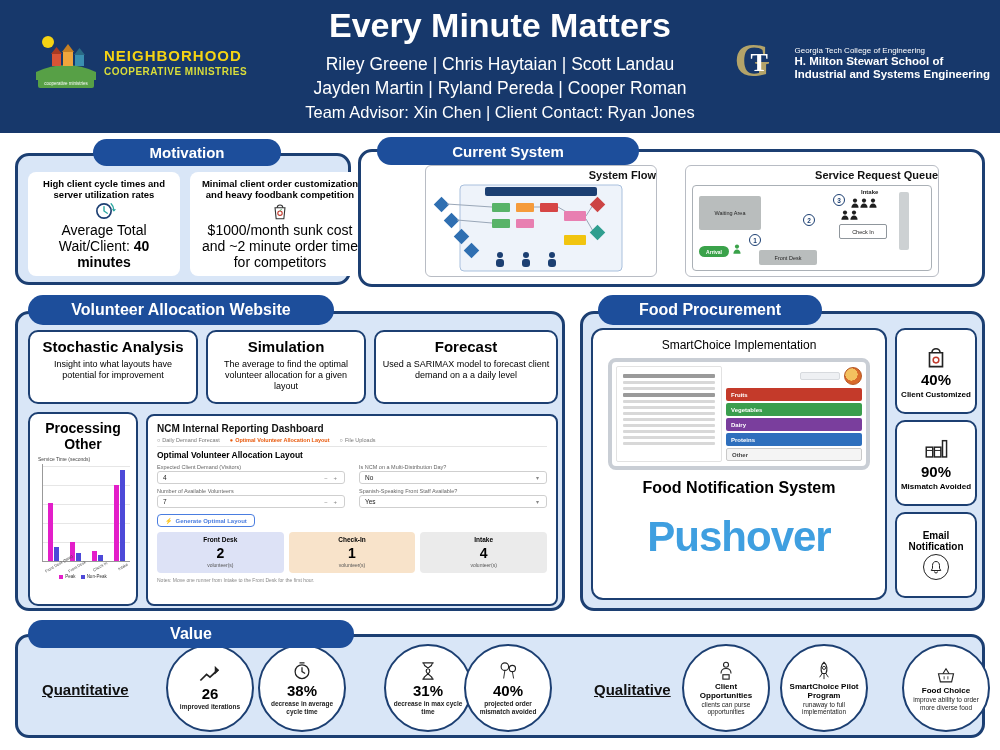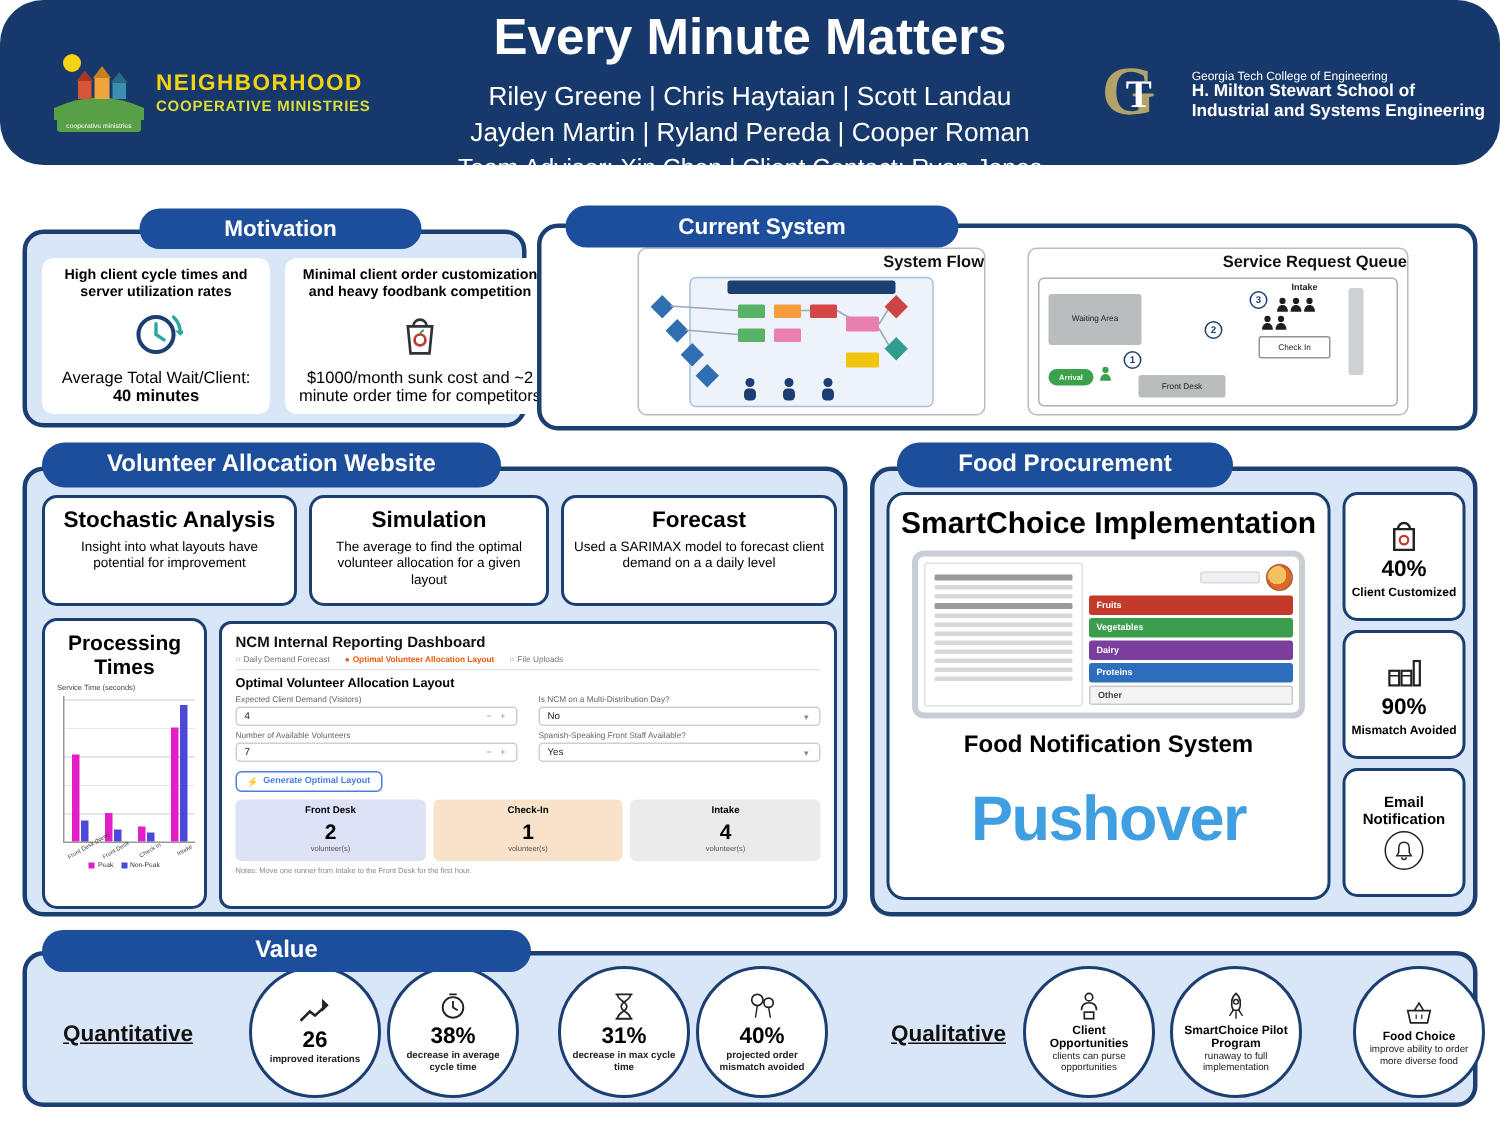--- a/index.html
+++ b/index.html
@@ -1,20 +1,20 @@
 <!DOCTYPE html>
 <html><head>
 <meta charset="utf-8">
 <style>
   * { margin:0; padding:0; box-sizing:border-box; }
   body { background:#fff; font-family:"Liberation Sans", sans-serif; }
   .poster { position:relative; width:1000px; height:750px; background:#fff; overflow:hidden; }
 
   
-  .header { position:absolute; left:0; top:0; width:1000px; height:110px; background:#17386b; color:#fff;border-radius:29px; }
+  .header { position:absolute; left:0; top:0; width:1000px; height:133px; background:#17386b; color:#fff; }
   .h-title { position:absolute; left:0; right:0; top:6px; text-align:center; font-size:34px; font-weight:bold; }
   .h-line1 { position:absolute; left:0; right:0; top:54px; text-align:center; font-size:17.5px; }
   .h-line2 { position:absolute; left:0; right:0; top:78px; text-align:center; font-size:17.5px; }
   .h-line3 { position:absolute; left:0; right:0; top:103px; text-align:center; font-size:16.5px; }
   .ncm { position:absolute; left:36px; top:32px; display:flex; gap:8px; align-items:center; }
   .ncm-txt .n1 { color:#f5d313; font-weight:bold; font-size:15px; letter-spacing:1px; }
   .ncm-txt .n2 { color:#d9dd3a; font-weight:bold; font-size:10px; letter-spacing:0.5px; margin-top:2px; }
   .ncm-banner { position:absolute; left:2px; top:46px; width:56px; height:10px; background:#57a046; color:#fff;
                 font-size:4.5px; display:flex; align-items:center; justify-content:center; border-radius:2px; }
   .gt { position:absolute; right:10px; top:40px; display:flex; align-items:center; gap:8px; }
@@ -28,21 +28,21 @@
   
   .pill { position:absolute; background:#1d4e9b; color:#fff; border-radius:999px; display:flex; align-items:center;
           justify-content:center; font-weight:bold; z-index:5; }
   .panel { position:absolute; border:3px solid #1c3f72; border-radius:14px; background:#d9e6f7; }
   .panel.white { background:#fff; }
 
   
   .mot-card { position:absolute; top:16px; height:104px; background:#fff; border-radius:8px; padding:6px 7px;
               display:flex; flex-direction:column; align-items:center; justify-content:space-between; text-align:center; }
   .mot-head { font-size:9.5px; font-weight:bold; }
-  .mot-cap  { font-size:11px; }
+  .mot-cap  { font-size:14px; }
   .mot-cap b { font-weight:bold; }
 
   
   .sub { position:absolute; top:13px; height:112px; background:#fff; border:1px solid #b8bcc4; border-radius:6px; }
   .sub-title { font-size:11px; font-weight:bold; text-align:right; margin-top:3px; color:#111; }
   .queue-wrap { position:relative; margin:4px auto 0; width:240px; height:86px; border:1px solid #aab0b6; border-radius:4px; background:#fff; }
   .q-gray { position:absolute; background:#b9bdbd; color:#222; font-size:5.5px; display:flex; align-items:center; justify-content:center; text-align:center; border-radius:2px; }
   .q-white { position:absolute; background:#fff; border:1px solid #8f969c; color:#222; font-size:5.5px; display:flex; align-items:center; justify-content:center; border-radius:2px; }
   .q-label { position:absolute; font-size:6px; font-weight:bold; color:#222; }
   .qnum { position:absolute; width:12px; height:12px; border-radius:50%; border:1.5px solid #1c3f72; background:#fff;
@@ -89,21 +89,21 @@
   .res { flex:1; border-radius:4px; text-align:center; padding:4px 2px 5px; }
   .res .rname { font-size:6.5px; font-weight:bold; }
   .res .rnum { font-size:14px; font-weight:bold; margin:2px 0 1px; }
   .res .runit { font-size:5px; color:#555; }
   .res1 { background:#dde2f6; } .res2 { background:#f8e3ca; } .res3 { background:#ebebeb; }
   .dash-note { font-size:5px; color:#888; margin-top:4px; }
 
   
   .food-card { position:absolute; left:8px; top:14px; width:296px; height:272px; background:#fff; border:2px solid #1c3f72;
                border-radius:12px; text-align:center; overflow:hidden; }
-  .sc-head { font-size:20px; font-weight:bold; margin-top:8px; }
+  .sc-head { font-size:12px; font-weight:normal; margin-top:8px; }
   .tablet { margin:6px auto 0; width:262px; height:112px; border:4px solid #c9ced5; border-radius:8px; background:#fff;
             display:flex; gap:4px; padding:4px; }
   .receipt { width:106px; border:1px solid #e2e2e2; border-radius:2px; padding:4px 2px; }
   .rline { height:3px; background:#d8d8d8; margin:3px 4px; border-radius:1px; }
   .rline.dark { background:#9a9a9a; height:4px; }
   .sc-right { flex:1; display:flex; flex-direction:column; gap:2px; }
   .sc-top { display:flex; justify-content:flex-end; align-items:center; gap:4px; height:20px; }
   .pizza { width:18px; height:18px; border-radius:50%; background:radial-gradient(circle at 40% 40%, #f3c15f 0 45%, #d96a2b 46% 100%); border:1px solid #b4541f; }
   .sc-chip { width:40px; height:8px; background:#eef0f3; border:1px solid #d7dade; border-radius:2px; }
   .sc-cat { height:13px; border-radius:2px; font-size:6px; font-weight:bold; display:flex; align-items:center; padding-left:5px; text-align:left; }
@@ -292,21 +292,21 @@
     <div class="v-card" style="left:188px;top:16px;width:160px;height:74px;">
       <div class="vh">Simulation</div>
       <div class="vb">The average to find the optimal volunteer allocation for a given layout</div>
     </div>
     <div class="v-card" style="left:356px;top:16px;width:184px;height:74px;">
       <div class="vh">Forecast</div>
       <div class="vb">Used a SARIMAX model to forecast client demand on a a daily level</div>
     </div>
 
     <div class="v-card" style="left:10px;top:98px;width:110px;height:194px;padding:4px 2px;overflow:hidden;">
-      <div class="proc-head">Processing Times</div>
+      <div class="proc-head">Processing Other</div>
       <div class="chart-title">Service Time (seconds)</div>
       <div class="chart-area" id="chart-area">
           <div class="bar-group">
             <div class="bar" style="height: 60%; background: rgb(227, 30, 201);"></div>
             <div class="bar" style="height: 14%; background: rgb(77, 73, 216);"></div>
           </div>
           <div class="bar-group">
             <div class="bar" style="height: 20%; background: rgb(227, 30, 201);"></div>
             <div class="bar" style="height: 8%; background: rgb(77, 73, 216);"></div>
           </div>
@@ -493,21 +493,21 @@
     </div>
     <div class="vcircle" style="left:240px;">
       <svg width="20" height="20" viewBox="0 0 32 32" class="vicon">
         <circle cx="16" cy="17" r="11" fill="none" stroke="currentColor" stroke-width="2"></circle>
         <path d="M16 10 v7 l5 3" fill="none" stroke="currentColor" stroke-width="2"></path>
         <line x1="12" y1="3" x2="20" y2="3" stroke="currentColor" stroke-width="2"></line>
       </svg>
       <div class="vnum">38%</div>
       <div class="vcap">decrease in average cycle time</div>
     </div>
-    <div class="vcircle" style="left:354px;text-align:center;">
+    <div class="vcircle" style="left:366px;text-align:center;">
       <svg width="18" height="20" viewBox="0 0 28 32" class="vicon">
         <line x1="5" y1="3" x2="23" y2="3" stroke="currentColor" stroke-width="2"></line>
         <line x1="5" y1="29" x2="23" y2="29" stroke="currentColor" stroke-width="2"></line>
         <path d="M7 3 c0 7 10 7 10 13 s-10 6 -10 13 M21 3 c0 7 -10 7 -10 13 s10 6 10 13" fill="none" stroke="currentColor" stroke-width="1.8"></path>
       </svg>
       <div class="vnum">31%</div>
       <div class="vcap">decrease in max cycle time</div>
     </div>
     <div class="vcircle" style="left:446px;">
       <svg width="20" height="20" viewBox="0 0 32 32" class="vicon">

